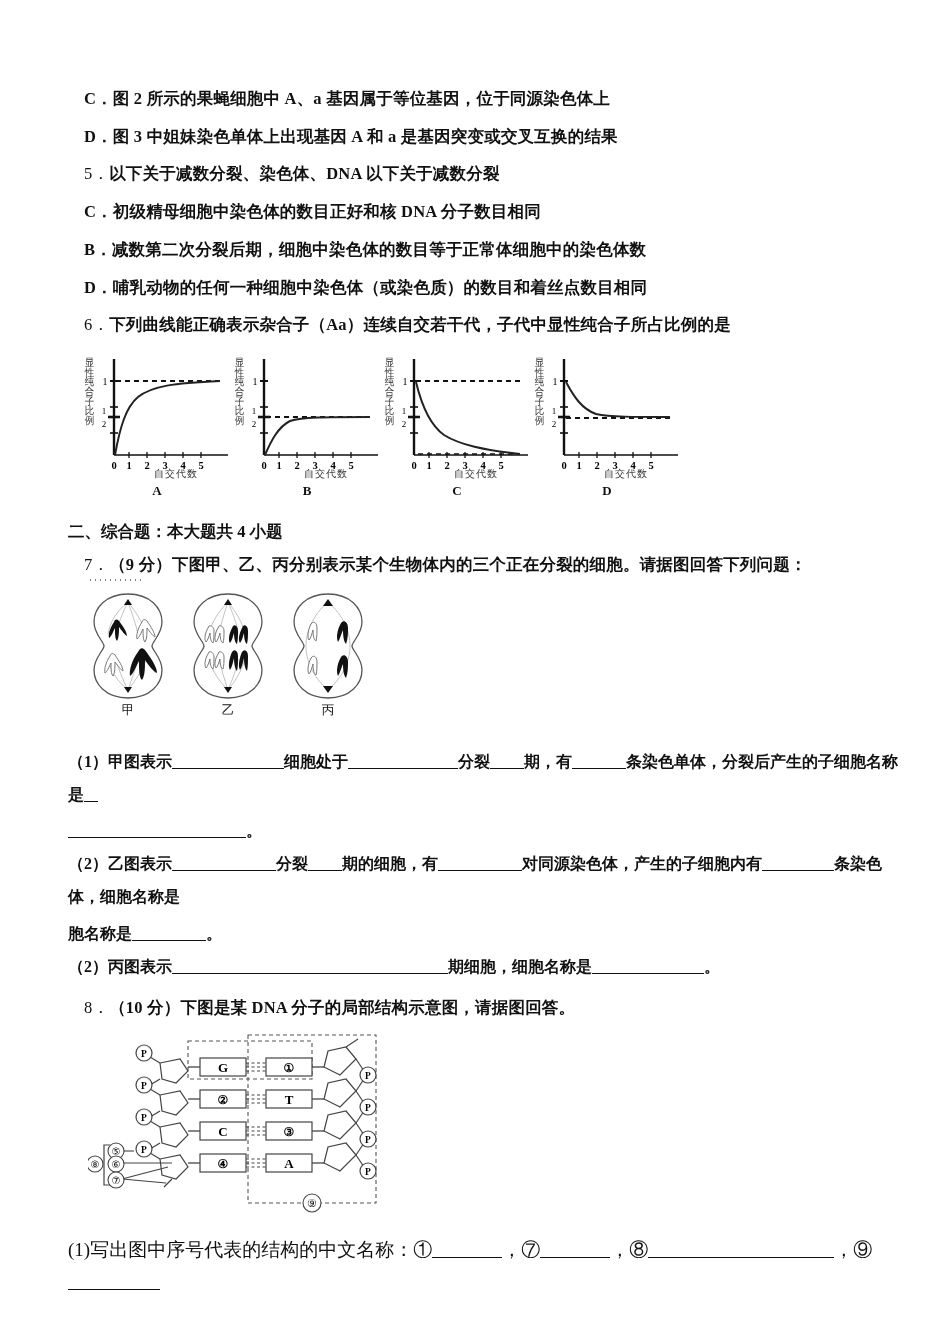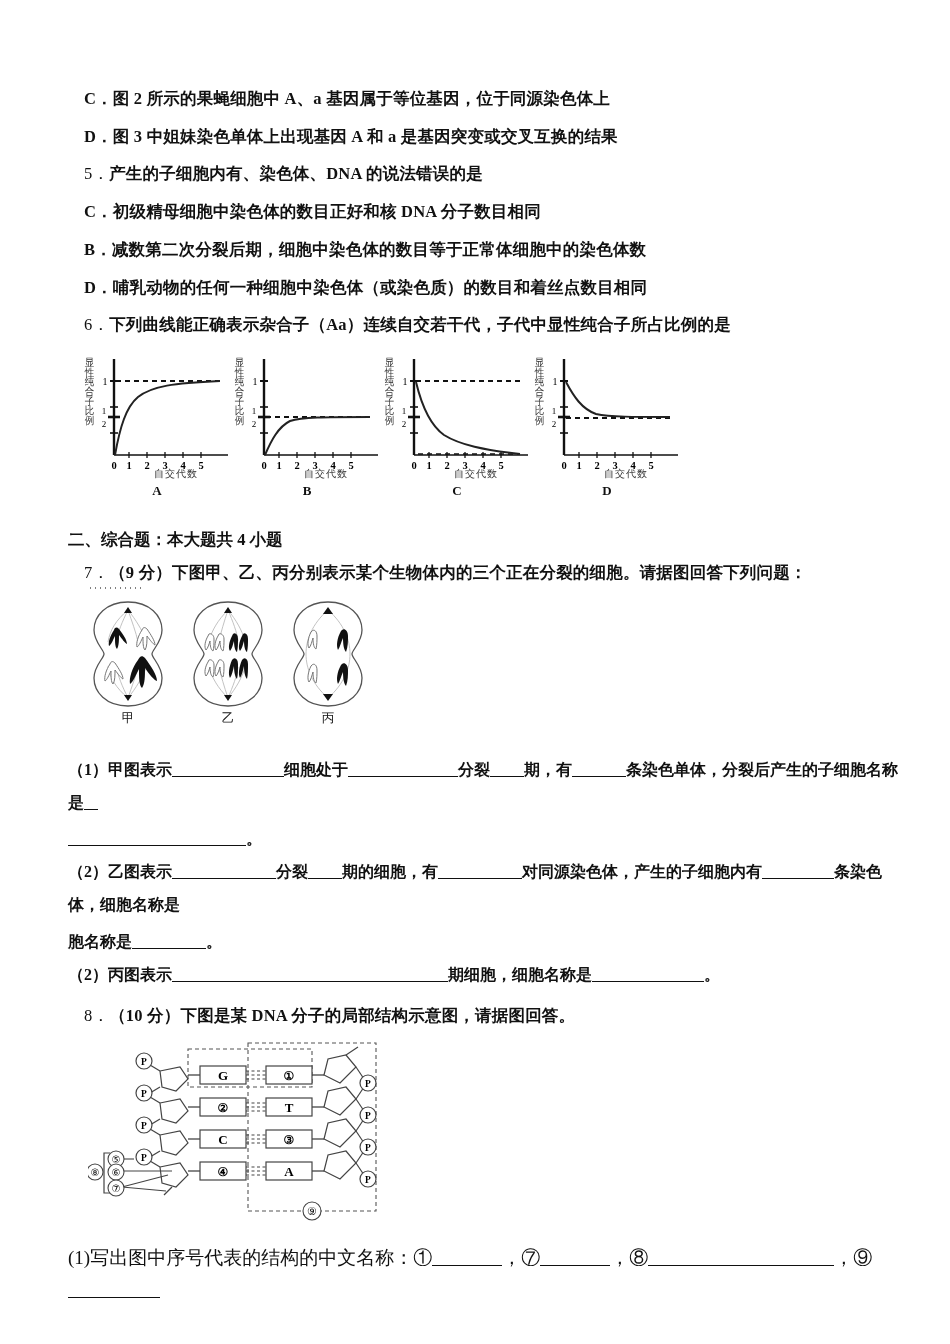--- a/index.html
+++ b/index.html
@@ -70,21 +70,21 @@
     font-size:13px;
     font-weight:bold;
     font-family:"Liberation Serif",serif;
   }
   .chart-svg{position:absolute;left:14px;top:2px;}
 
   
   .sect{
     font-size:16.5px;
     font-weight:bold;
-    margin:26px 0 9px 0;
+    margin:18px 0 9px 0;
   }
 
   
   .cells{
     position:relative;
     margin:8px 0 0 12px;
     width:300px;height:140px;
   }
   .cell-unit{position:absolute;top:0;width:96px;height:140px;}
   .cell-name{
@@ -132,21 +132,21 @@
 </head>
 <body>
 
 <div class="page">
   <div class="body-wrap">
 
     <p class="qline"><span class="opt-label">C．</span><span>图 2 所示的果蝇细胞中 A、a 基因属于等位基因，位于同源染色体上</span></p>
 
     <p class="qline"><span class="opt-label">D．</span><span>图 3 中姐妹染色单体上出现基因 A 和 a 是基因突变或交叉互换的结果</span></p>
 
-    <p class="qline"><span class="qnum">5．</span><span>产生的子细胞内有、染色体、DNA 的说法错误的是</span></p>
+    <p class="qline"><span class="qnum">5．</span><span>以下关于减数分裂、染色体、DNA 以下关于减数分裂</span></p>
 
     <p class="qline"><span class="opt-label">C．</span><span>初级精母细胞中染色体的数目正好和核 DNA 分子数目相同</span></p>
     <p class="qline"><span class="opt-label">B．</span><span>减数第二次分裂后期，细胞中染色体的数目等于正常体细胞中的染色体数</span></p>
     <p class="qline"><span class="opt-label">D．</span><span>哺乳动物的任何一种细胞中染色体（或染色质）的数目和着丝点数目相同</span></p>
 
     <p class="qline"><span class="qnum">6．</span><span>下列曲线能正确表示杂合子（Aa）连续自交若干代，子代中显性纯合子所占比例的是</span></p>
 
     <div class="charts">
 
       <div class="chartbox" style="left:0px;">

